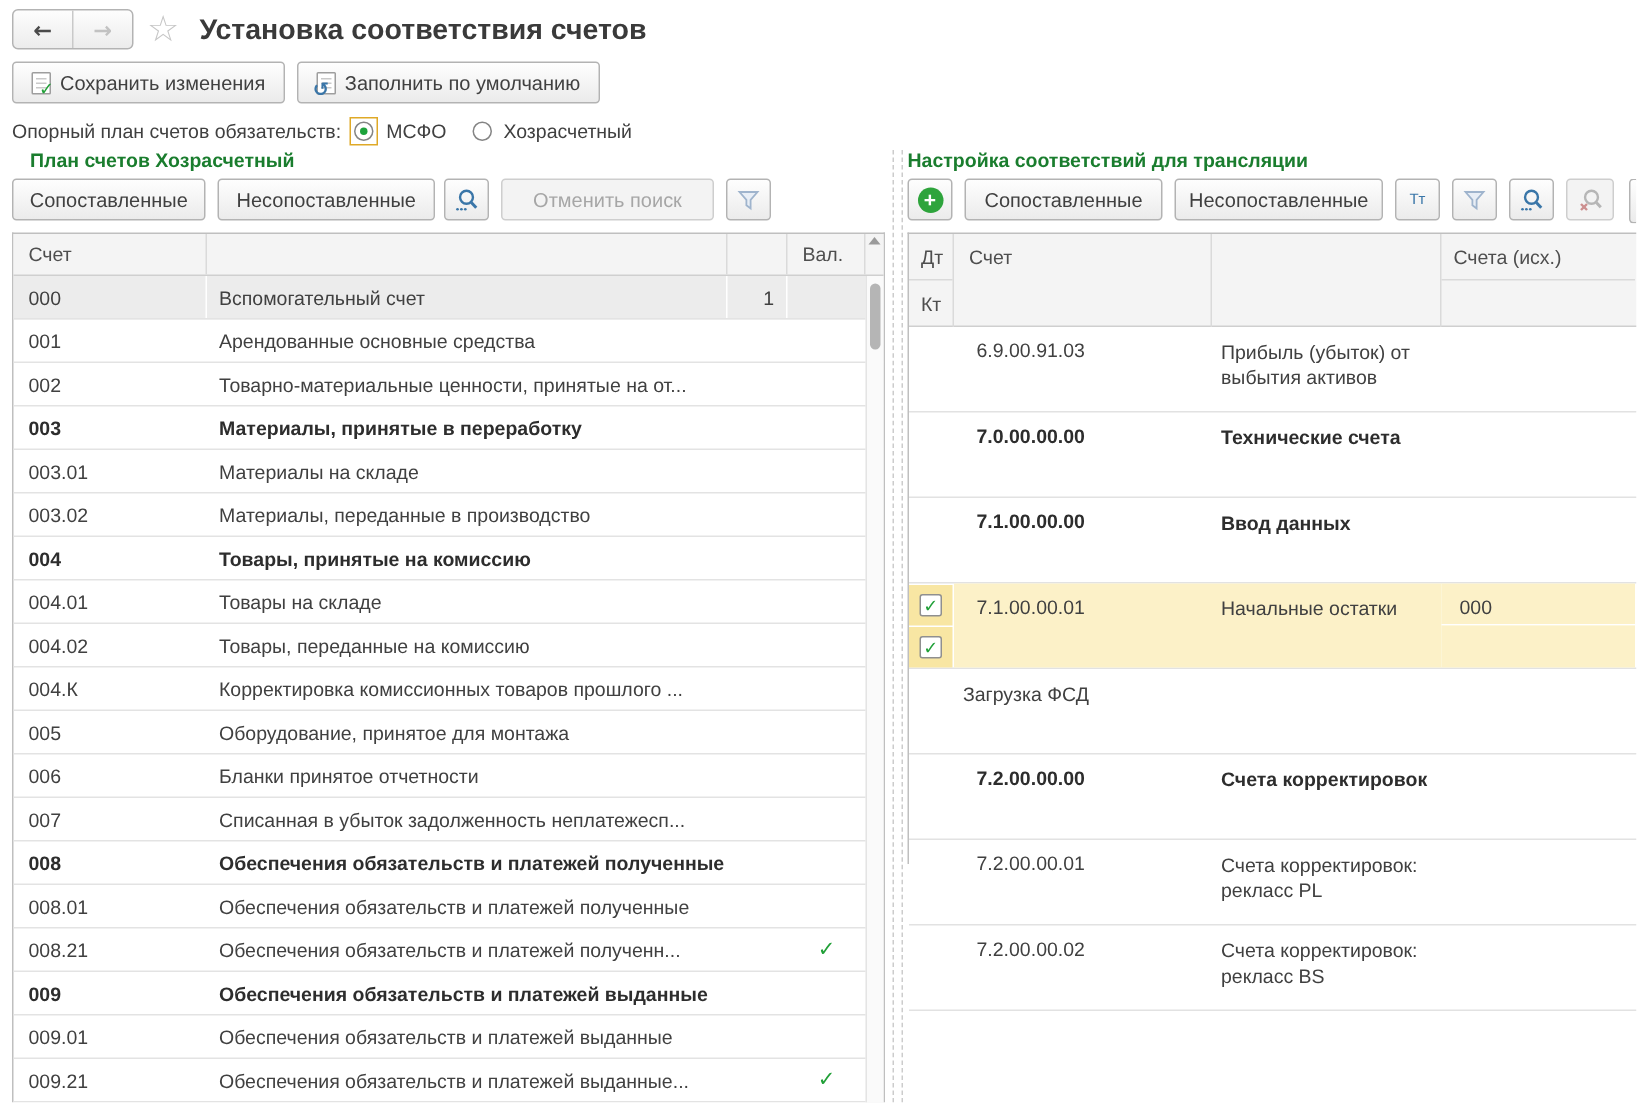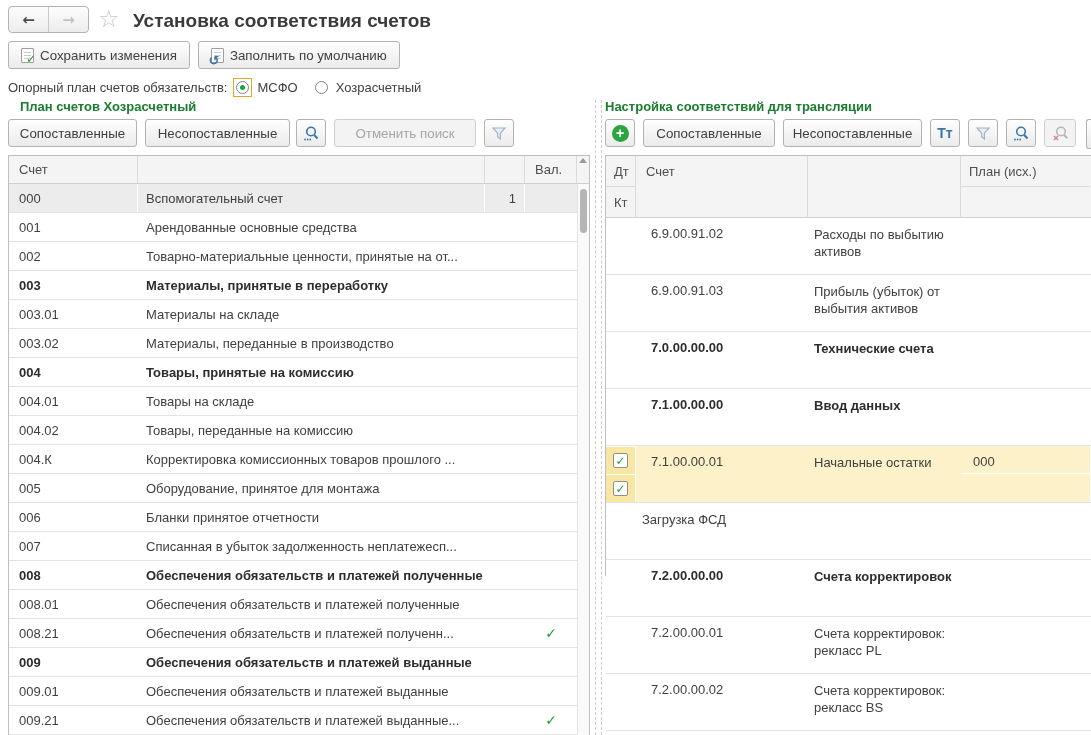--- a/index.html
+++ b/index.html
@@ -49,21 +49,21 @@
   .radio .dot { width:5px; height:5px; border-radius:50%; background:#1da33c; }
   .radio-label { margin-left:5px; }
 
   
   .panel-title { font-weight:bold; color:#1a7d2e; }
 
   
   .check { color:#21a038; font-weight:bold; font-family:"DejaVu Sans",sans-serif; font-size:14px; }
   .plus-circle { width:17px; height:17px; border-radius:50%; background:#2ea43c;
     color:#fff; font-weight:bold; font-size:14px; line-height:16px; text-align:center; }
-  .tt-ic { color:#3a76a8; font-weight:bold; font-size:14px; }
+  .tt-ic { color:#3a76a8; font-weight:normal; font-size:10px; }
   .uptri { width:0; height:0; border-left:4px solid transparent; border-right:4px solid transparent;
     border-bottom:5px solid #9a9a9a; }
 
   
   .ltable { left:8px; top:155px; width:582px; height:580px;
     border:1px solid #bfbfbf; border-bottom:none; background:#fff; }
   .lhead { display:grid; grid-template-columns:129px 347px 40px 52px 12px; height:28px;
     background:#f4f4f4; border-bottom:1px solid #cfcfcf; color:#4e4e4e; }
   .lhead > div { border-right:1px solid #dadada; display:flex; align-items:center; padding-left:10px; }
   .lhead > div:last-child { border-right:none; padding:2px 0 0 0; justify-content:center; align-items:flex-start; }
@@ -419,46 +419,26 @@
 
 <div class="abs rtable">
   <div class="rhead">
     <div class="hc split">
       <div>Дт</div>
       <div>Кт</div>
     </div>
     <div class="hc">Счет</div>
     <div class="hc"></div>
     <div class="hc split" style="padding:0;">
-      <div>План (исх.)</div>
+      <div>Счета (исх.)</div>
       <div></div>
     </div>
   </div>
   <div>
 
-      <div class="rrow">
-        <div class="rc ck">
-          <div class="ckcell" style="visibility: hidden;">
-            <span class="cb">
-              <span class="check">✓</span>
-            </span>
-          </div>
-          <div class="ckcell" style="visibility: hidden;">
-            <span class="cb">
-              <span class="check">✓</span>
-            </span>
-          </div>
-        </div>
-        <div class="rc acct">6.9.00.91.02</div>
-        <div class="rc name">Расходы по выбытию активов</div>
-        <div class="rc src">
-          <div class="half"></div>
-          <div class="half"></div>
-        </div>
-      </div>
 
       <div class="rrow">
         <div class="rc ck">
           <div class="ckcell" style="visibility: hidden;">
             <span class="cb">
               <span class="check">✓</span>
             </span>
           </div>
           <div class="ckcell" style="visibility: hidden;">
             <span class="cb">

